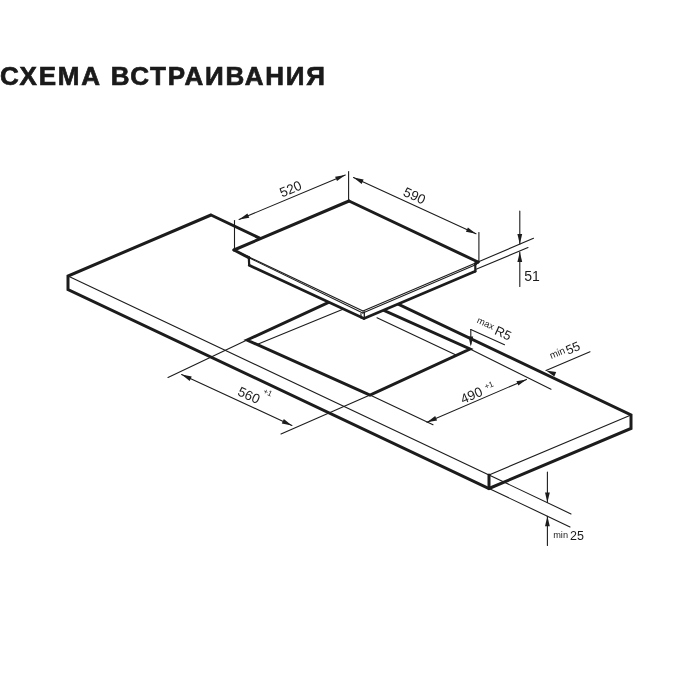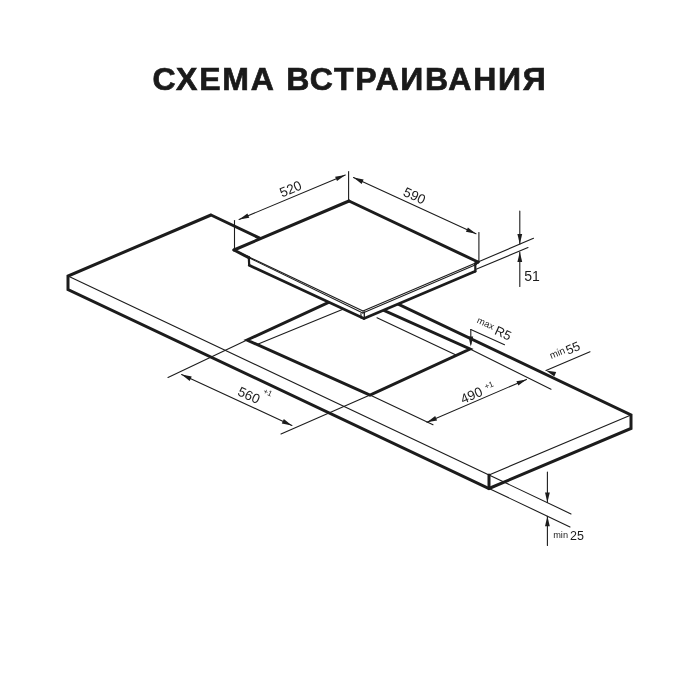--- a/index.html
+++ b/index.html
@@ -1,18 +1,18 @@
 <!DOCTYPE html>
 <html><head>
 <meta charset="utf-8">
 <style>
   html,body { margin:0; padding:0; background:#ffffff; width:700px; height:700px; overflow:hidden; }
   .page { position:relative; width:700px; height:700px; font-family:"Liberation Sans", sans-serif; }
-  .title { position:absolute; left:0; top:61px; width:700px; text-align:center;
-           font-size:32px; font-weight:bold; color:#1a1a1a; letter-spacing:1.75px; -webkit-text-stroke:0.7px #1a1a1a; }
+  .title { position:absolute; left:0; top:61px; width:700px; text-align:left;
+           font-size:26px; font-weight:bold; color:#1a1a1a; letter-spacing:1.75px; -webkit-text-stroke:0.7px #1a1a1a; }
   svg text { font-family:"Liberation Sans", sans-serif; }
 </style>
 </head>
 <body>
 <div class="page">
 
 <div class="title">СХЕМА ВСТРАИВАНИЯ</div>
 
 <svg width="700" height="700" viewBox="0 0 700 700" xmlns="http://www.w3.org/2000/svg">
 <rect width="700" height="700" fill="#ffffff"></rect>

